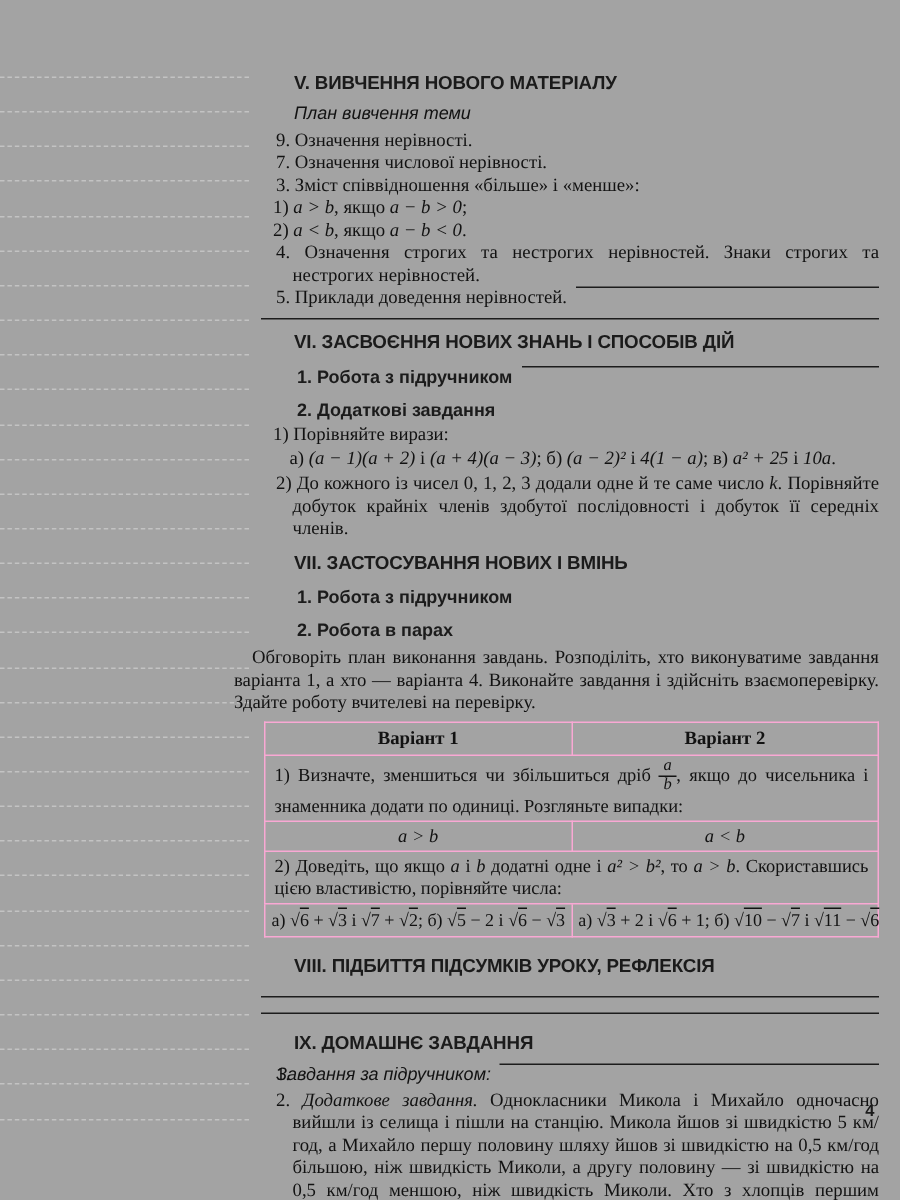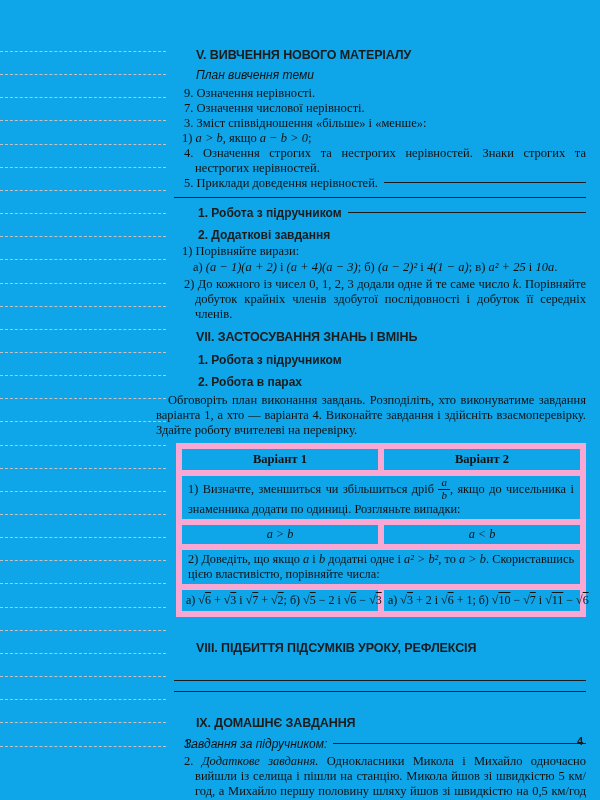--- a/index.html
+++ b/index.html
@@ -1,60 +1,60 @@
 <!DOCTYPE html>
 <html><head>
 <meta charset="utf-8">
 <style>
   html,body{margin:0;padding:0;}
   body{
     width:600px;height:800px;background:#ffffff;position:relative;
     font-family:"Liberation Serif",serif;color:#121212;
     -webkit-font-smoothing:antialiased;overflow:hidden;
   }
-  .page{position:absolute;inset:0;background:#0ea5e9;}
+  .page{position:absolute;inset:0;background:#a3a3a3;}
   
   .margin-line{position:absolute;left:0;width:166px;height:0;border-top:1px dashed #c3c3c3;}
   
   .content{position:absolute;left:156px;top:0;width:430px;}
   .h1{
     font-family:"Liberation Sans",sans-serif;font-weight:bold;font-size:12.5px;
     letter-spacing:-0.1px;margin-left:40px;line-height:15px;color:#1b1b1b;
   }
   .bold-sub{
     font-family:"Liberation Sans",sans-serif;font-weight:bold;font-size:12px;
     margin-left:42px;line-height:14px;color:#1b1b1b;
   }
   .it-sans{font-family:"Liberation Sans",sans-serif;font-style:italic;font-size:12px;}
   .subtitle{margin-left:40px;margin-top:5px;line-height:14px;}
   .li{font-size:12.5px;line-height:15px;margin-left:28px;padding-left:11px;text-indent:-11px;}
   .just{text-align:justify;}
   .sub-li{font-size:12.5px;line-height:15px;margin-left:26px;}
   .math-line{font-size:12.5px;line-height:16px;margin-left:37px;}
   .para{font-size:12.5px;line-height:15px;text-align:justify;text-indent:12px;}
   .mi{font-style:italic;}
-  .row{display:flex;align-items:center;}
+  .row{display:flex;align-items:flex-start;}
   .blank{flex:1;border-bottom:1px solid #1c1c1c;margin-left:6px;margin-bottom:2px;height:0;}
   .rule{border-bottom:1px solid #1c1c1c;margin-left:18px;height:0;}
   
   table{border-collapse:collapse;margin-left:20px;width:410px;font-size:12.3px;table-layout:fixed;}
-  td,th{border:6px solid #f9a8d4;padding:2px 6px;vertical-align:top;line-height:15px;margin-left:43px;}
+  td,th{border:1px solid #f9a8d4;padding:2px 6px;vertical-align:top;line-height:15px;margin-left:43px;}
   th{font-family:"Liberation Serif",serif;font-weight:bold;text-align:center;padding:3px 4px;font-size:12.5px;}
   .case-cell{text-align:center;font-style:italic;padding:2px;}
   .sqrt-cell{padding:3px 4px;white-space:nowrap;font-size:12px;}
   .frac{display:inline-flex;flex-direction:column;text-align:center;vertical-align:middle;
         line-height:1.05;font-size:11px;font-style:italic;position:relative;top:-1px;}
   .frac .fn{border-bottom:1px solid #121212;padding:0 3px;}
   .frac .fd{padding:0 3px;}
   .sq{white-space:nowrap;}
   .sq .rad{text-decoration:overline;}
   .pagenum{position:absolute;right:17px;top:735px;font-family:"Liberation Sans",sans-serif;
            font-weight:bold;font-size:11px;color:#1b1b1b;}
   .mt2{margin-top:2px;}.mt4{margin-top:4px;}.mt5{margin-top:5px;}.mt6{margin-top:6px;}
-  .mt8{margin-top:8px;}.mt10{margin-top:10px;}.mt12{margin-top:24px;}
+  .mt8{margin-top:8px;}.mt10{margin-top:10px;}.mt12{margin-top:12px;}
 </style>
 </head>
 <body>
 
 <div class="page">
 
   <div id="margin-lines">
       <div class="margin-line" style="top: 51px;"></div>
       <div class="margin-line" style="top: 74.15px;"></div>
       <div class="margin-line" style="top: 97.3px;"></div>
@@ -89,37 +89,39 @@
     </div>
 
   <div class="content">
 
     <div class="h1" style="margin-top:48px">V. ВИВЧЕННЯ НОВОГО МАТЕРІАЛУ</div>
     <div class="it-sans subtitle">План вивчення теми</div>
     <div class="li mt4">9. Означення нерівності.</div>
     <div class="li">7. Означення числової нерівності.</div>
     <div class="li">3. Зміст співвідношення «більше» і «менше»:</div>
     <div class="sub-li"><span>1) </span><span class="mi">a &gt; b</span><span>, якщо </span><span class="mi">a − b &gt; 0</span><span>;</span></div>
+    <div class="sub-li"><span>2) </span><span class="mi">a &lt; b</span><span>, якщо </span><span class="mi">a − b &lt; 0</span><span>.</span></div>
     <div class="li just">4. Означення строгих та нестрогих нерівностей. Знаки строгих та нестрогих нерівностей.</div>
     <div class="li row">
       <span>5. Приклади доведення нерівностей.</span>
       <span class="blank"></span>
     </div>
     <div class="rule mt6"></div>
 
+    <div class="h1 mt8">VI. ЗАСВОЄННЯ НОВИХ ЗНАНЬ І СПОСОБІВ ДІЙ</div>
     <div class="bold-sub row mt8">
       <span>1. Робота з підручником</span>
       <span class="blank"></span>
     </div>
     <div class="bold-sub mt8">2. Додаткові завдання</div>
     <div class="sub-li mt2">1) Порівняйте вирази:</div>
     <div class="math-line"><span>а) </span><span class="mi">(a − 1)(a + 2)</span><span> і </span><span class="mi">(a + 4)(a − 3)</span><span>; б) </span><span class="mi">(a − 2)²</span><span> і </span><span class="mi">4(1 − a)</span><span>; в) </span><span class="mi">a² + 25</span><span> і </span><span class="mi">10a</span><span>.</span></div>
     <div class="li just mt2"><span>2) До кожного із чисел 0, 1, 2, 3 додали одне й те саме число </span><span class="mi">k</span><span>. Порівняйте добуток крайніх членів здобутої послідовності і добуток її середніх членів.</span></div>
 
-    <div class="h1 mt8">VII. ЗАСТОСУВАННЯ ЗНАНЬ І ВМІНЬ</div>
+    <div class="h1 mt8">VII. ЗАСТОСУВАННЯ НОВИХ І ВМІНЬ</div>
     <div class="bold-sub mt8">1. Робота з підручником</div>
     <div class="bold-sub mt8">2. Робота в парах</div>
     <div class="para mt4">Обговоріть план виконання завдань. Розподіліть, хто виконуватиме завдання варіанта 1, а хто — варіанта 4. Виконайте завдання і здійсніть взаємоперевірку. Здайте роботу вчителеві на перевірку.</div>
 
     <table class="mt5">
       <tbody>
           <tr>
         <th>Варіант 1</th>
         <th>Варіант 2</th>
       </tr>

